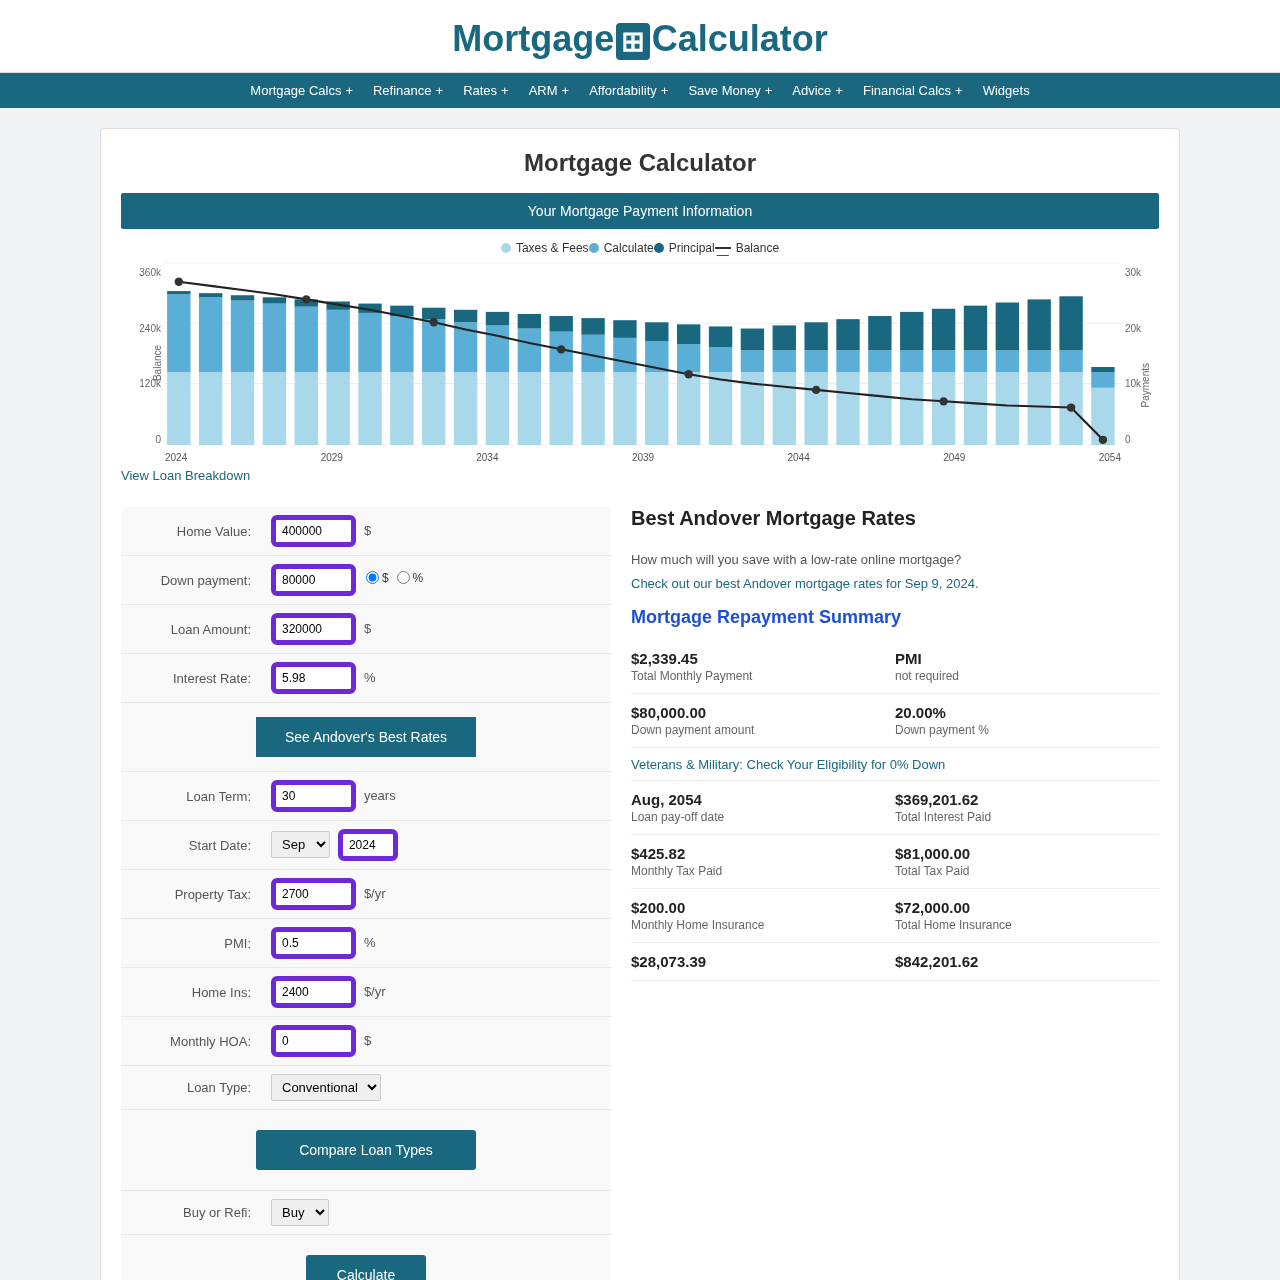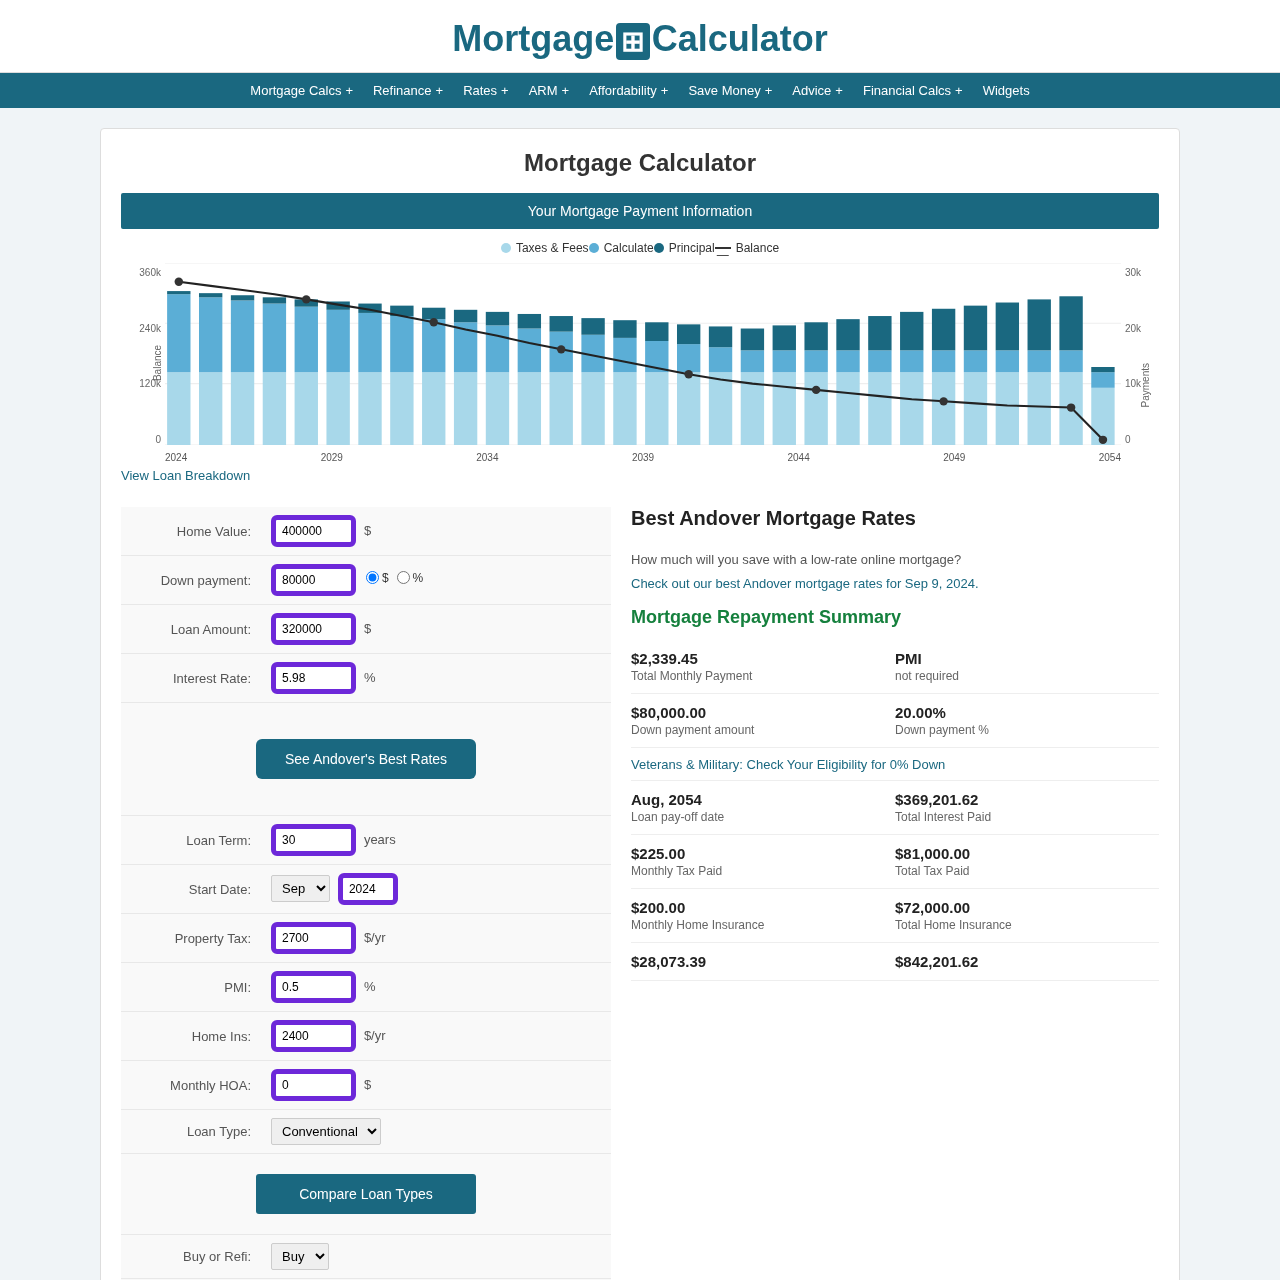--- a/index.html
+++ b/index.html
@@ -166,27 +166,27 @@
       margin-left: 6px;
     }
     .radio-group label {
       font-size: 12px;
       display: flex;
       align-items: center;
       gap: 3px;
     }
     .btn-rates {
       display: block;
-      margin: 26px auto;
+      margin: 4px auto;
       background: #1a6880;
       color: white;
       border: none;
       padding: 12px 24px;
       font-size: 14px;
-      border-radius: 6px;
+      border-radius: 0;
       cursor: pointer;
       width: 220px;
     }
 
     .btn-compare {
       display: block;
       margin: 10px auto;
       background: #1a6880;
       color: white;
       border: none;
@@ -232,21 +232,21 @@
     .link-blue {
       color: #1a6880;
       text-decoration: none;
       font-size: 13px;
       cursor: pointer;
     }
 
     .summary-title {
       font-size: 18px;
       font-weight: bold;
-      color: #15803d;
+      color: #1d4ed8;
       margin: 16px 0 12px;
     }
 
     .summary-grid {
       display: grid;
       grid-template-columns: 1fr 1fr;
       gap: 0;
     }
     .summary-cell {
       padding: 10px 0;
@@ -648,21 +648,21 @@
         <div class="summary-cell">
           <span class="summary-value">Aug, 2054</span>
           <span class="summary-label">Loan pay-off date</span>
         </div>
         <div class="summary-cell">
           <span class="summary-value">$369,201.62</span>
           <span class="summary-label">Total Interest Paid</span>
         </div>
 
         <div class="summary-cell">
-          <span class="summary-value">$225.00</span>
+          <span class="summary-value">$425.82</span>
           <span class="summary-label">Monthly Tax Paid</span>
         </div>
         <div class="summary-cell">
           <span class="summary-value">$81,000.00</span>
           <span class="summary-label">Total Tax Paid</span>
         </div>
 
         <div class="summary-cell">
           <span class="summary-value">$200.00</span>
           <span class="summary-label">Monthly Home Insurance</span>

